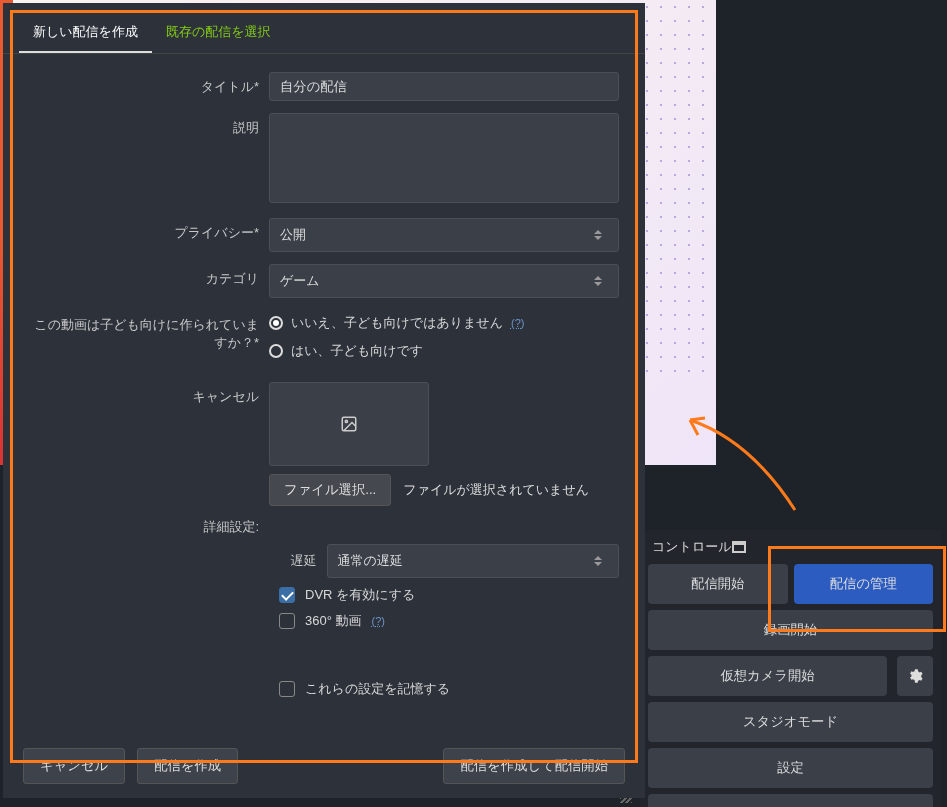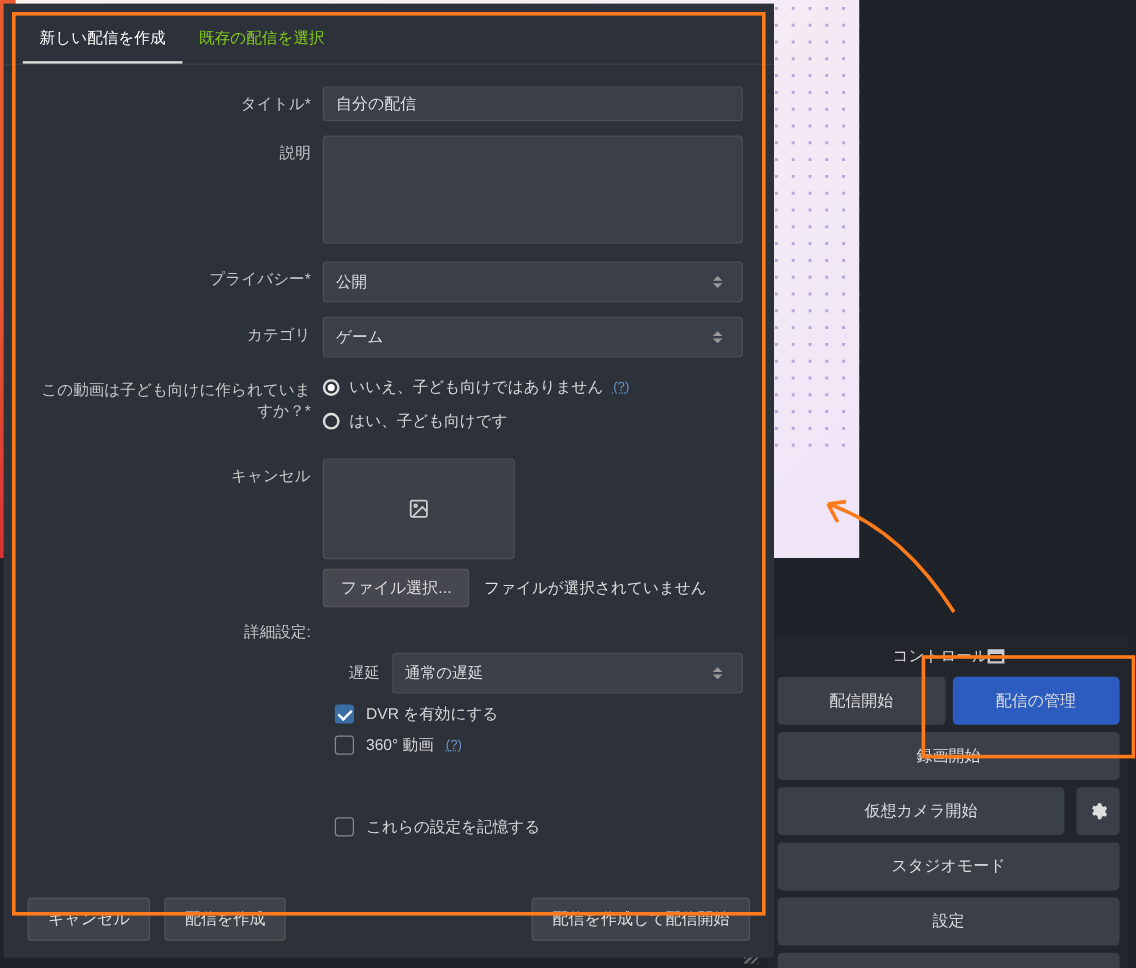--- a/index.html
+++ b/index.html
@@ -39,21 +39,21 @@
 .adv-label{width:240px;text-align:right;padding-right:10px;color:#c8c8c8;margin-bottom:8px}
 .adv-row{display:flex;gap:10px;padding-left:250px;margin-bottom:8px;align-items:center}
 .sel-sm{width:310px}
 .lat-lbl{width:40px;text-align:right;color:#c8c8c8}
 .remember{padding-left:250px;margin-top:50px}
 .footer{display:flex;gap:12px;padding:14px 20px}
 .btn{background:#3e434b;border:1px solid #555;padding:8px 16px;border-radius:3px;color:#ddd;cursor:pointer}
 .ann-box{position:absolute;top:10px;left:10px;width:628px;height:753px;border:3px solid #ff7a1a;z-index:20;pointer-events:none}
 .ann-arrow{position:absolute;top:400px;left:680px;width:130px;height:130px;z-index:20;pointer-events:none}
 .right{position:absolute;top:530px;left:640px;right:6px;background:#22262c;padding:0 8px}
-.ctrl-hdr{display:flex;justify-content:center;align-items:center;padding:8px 4px}
+.ctrl-hdr{display:flex;justify-content:flex-start;align-items:center;padding:8px 4px}
 .popout{width:14px;height:12px;border:2px solid #ccc;border-top-width:4px}
 .ctrl-row{display:flex;gap:6px;margin-bottom:6px}
 .ctrl-btn{flex:1;background:#3a3f48;border:none;padding:11px 4px;border-radius:4px;color:#ddd;cursor:pointer;text-align:center}
 .ctrl-btn.primary{background:#2d5cc0}
 .gear-wrap{display:flex;gap:10px}
 .gear-btn{width:36px;background:#3a3f48;border:none;border-radius:4px;display:flex;align-items:center;justify-content:center;cursor:pointer}
 .ann-box2{position:absolute;top:546px;left:768px;width:178px;height:86px;border:3px solid #ff7a1a;z-index:20;pointer-events:none}
 .resize{position:absolute;bottom:4px;left:620px;width:12px;height:12px;background:repeating-linear-gradient(135deg,#666 0 2px,transparent 2px 4px)}
 </style>
 </head>

